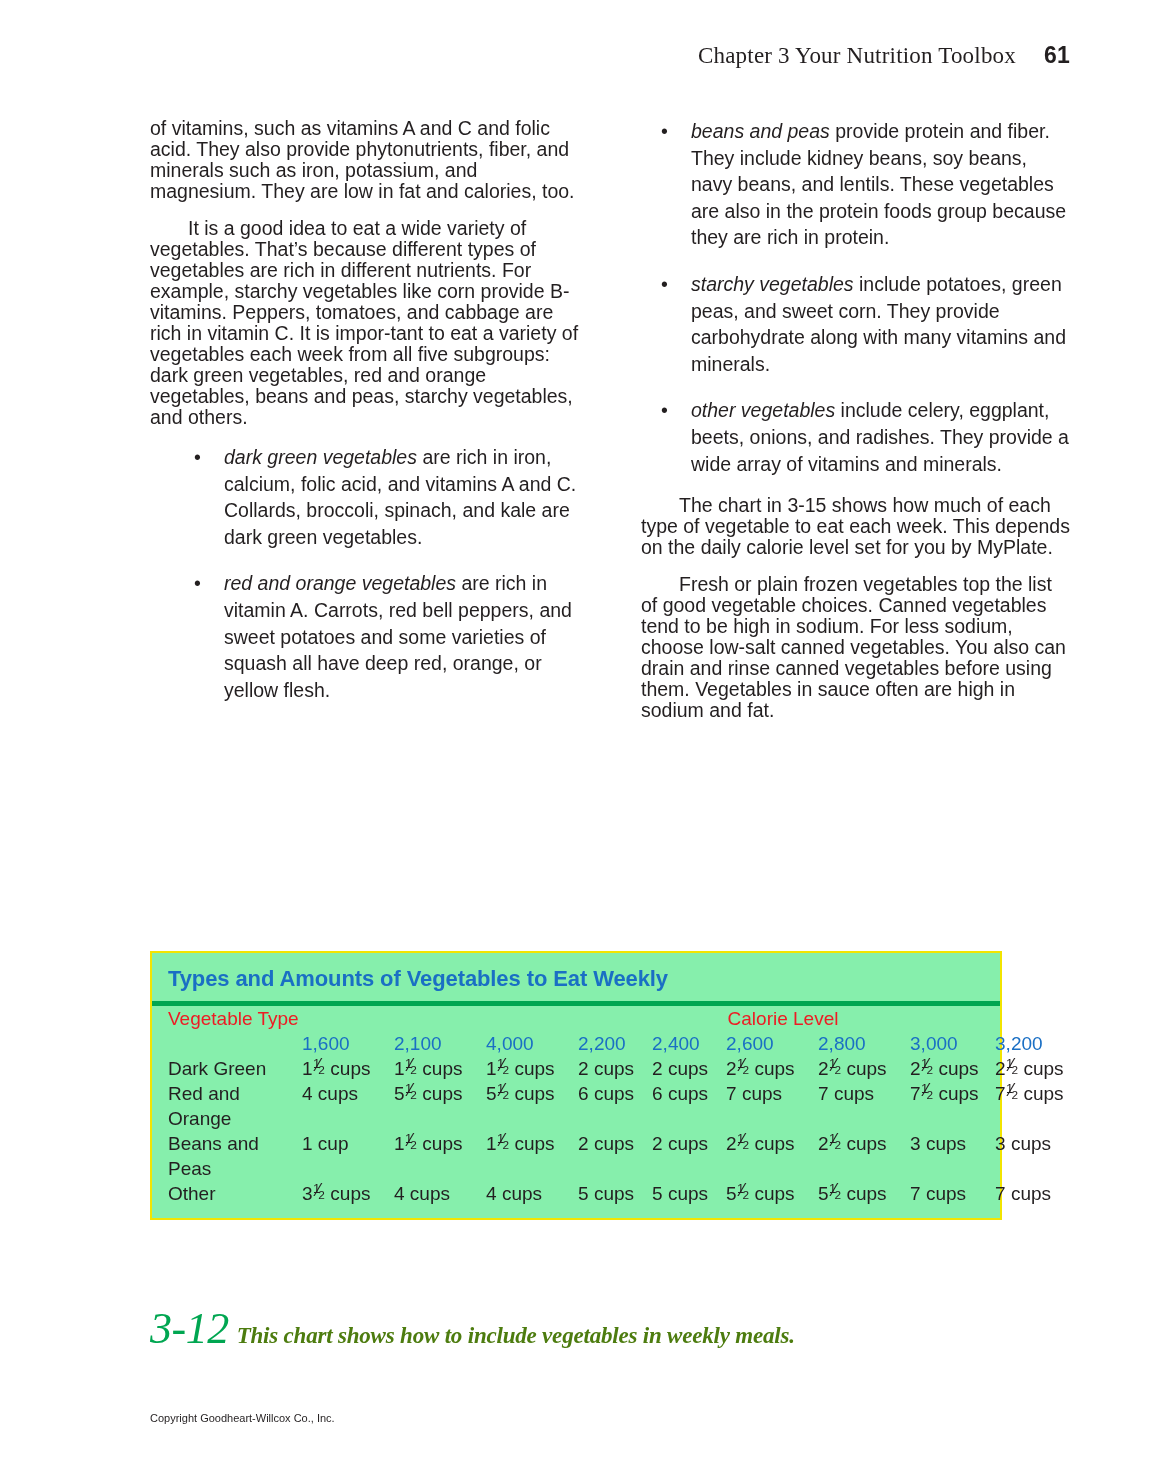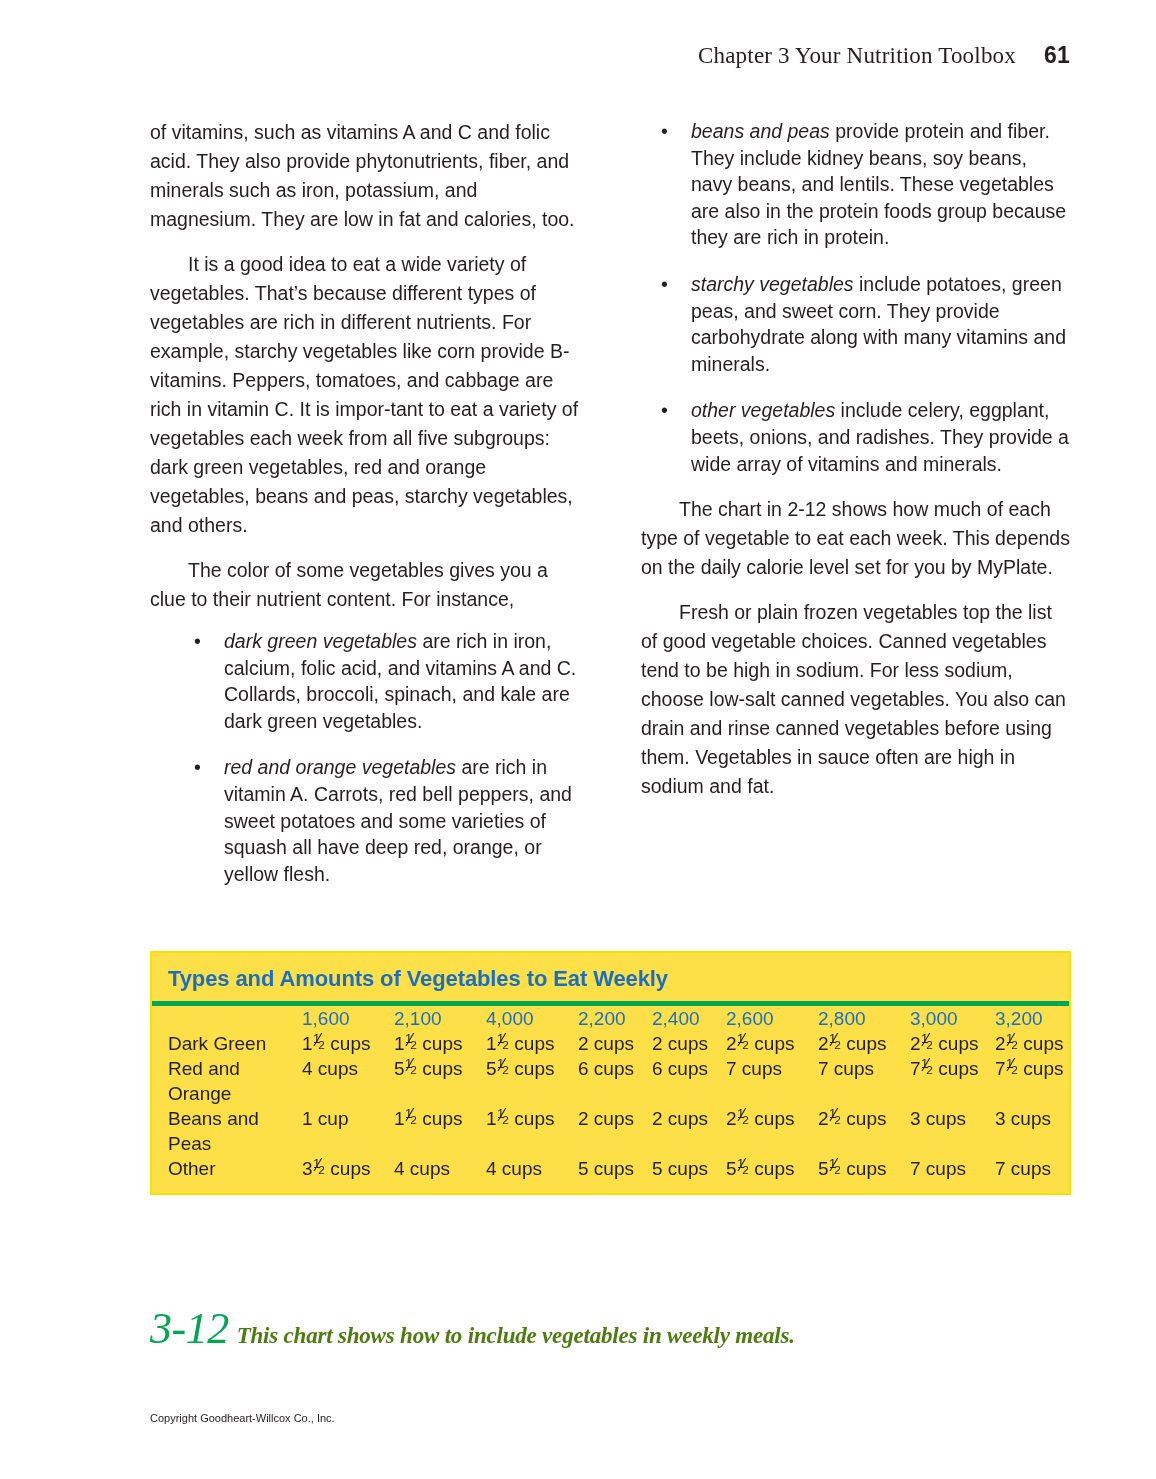--- a/index.html
+++ b/index.html
@@ -42,21 +42,21 @@
     left: 150px;
     width: 920px;
     display: flex;
     gap: 62px;
   }
   .col { width: 429px; }
 
   p.body {
     margin: 0 0 16px 0;
     font-size: 19.5px;
-    line-height: 29px;
+    line-height: 21px;
     color: #231f20;
     text-align: left;
   }
   p.body.indent { text-indent: 38px; }
   p.body.tight { margin-bottom: 0; }
 
   ul.bullets {
     list-style: none;
     margin: 14px 0 0 0;
     padding: 0;
@@ -82,22 +82,22 @@
 
   .col-right ul.bullets { margin-top: 0; }
   .col-right ul.bullets li { padding-left: 50px; }
   .col-right ul.bullets li .dot { left: 20px; }
 
   
   .chart-box {
     position: absolute;
     left: 150px;
     top: 951px;
-    width: 921px;
-    background: #fde047;
+    width: 852px;
+    background: #86efac;
     border: 2px solid #f2e400;
     box-sizing: border-box;
   }
   .chart-title {
     color: #1a6fc4;
     font-weight: bold;
     font-size: 22px;
     padding: 13px 0 9px 16px;
     letter-spacing: -0.1px;
   }
@@ -229,21 +229,20 @@
 
 <div class="running-head">
   <span class="chap">Chapter 3   Your Nutrition Toolbox</span><span class="pageno">61</span>
 </div>
 
 <div class="columns">
 
   <div class="col col-left">
     <p class="body">of vitamins, such as vitamins A and C and folic acid. They also provide phytonutrients, fiber, and minerals such as iron, potassium, and magnesium. They are low in fat and calories, too.</p>
     <p class="body indent">It is a good idea to eat a wide variety of vegetables. That’s because different types of vegetables are rich in different nutrients. For example, starchy vegetables like corn provide B-vitamins. Peppers, tomatoes, and cabbage are rich in vitamin C. It is impor-tant to eat a variety of vegetables each week from all five subgroups: dark green vegetables, red and orange vegetables, beans and peas, starchy vegetables, and others.</p>
-    <p class="body indent tight">The color of some vegetables gives you a clue to their nutrient content. For instance,</p>
 
     <ul class="bullets first">
       <li>
         <span class="dot">•</span><span class="term">dark green vegetables</span><span> are rich in iron, calcium, folic acid, and vitamins A and C. Collards, broccoli, spinach, and kale are dark green vegetables.</span>
       </li>
       <li>
         <span class="dot">•</span><span class="term">red and orange vegetables</span><span> are rich in vitamin A. Carrots, red bell peppers, and sweet potatoes and some varieties of squash all have deep red, orange, or yellow flesh.</span>
       </li>
     </ul>
   </div>
@@ -254,21 +253,21 @@
         <span class="dot">•</span><span class="term">beans and peas</span><span> provide protein and fiber. They include kidney beans, soy beans, navy beans, and lentils. These vegetables are also in the protein foods group because they are rich in protein.</span>
       </li>
       <li>
         <span class="dot">•</span><span class="term">starchy vegetables</span><span> include potatoes, green peas, and sweet corn. They provide carbohydrate along with many vitamins and minerals.</span>
       </li>
       <li>
         <span class="dot">•</span><span class="term">other vegetables</span><span> include celery, eggplant, beets, onions, and radishes. They provide a wide array of vitamins and minerals.</span>
       </li>
     </ul>
 
-    <p class="body indent" style="margin-top:18px;">The chart in 2-12 shows how much of each type of vegetable to eat each week. This depends on the daily calorie level set for you by MyPlate.</p>
+    <p class="body indent" style="margin-top:18px;">The chart in 3-15 shows how much of each type of vegetable to eat each week. This depends on the daily calorie level set for you by MyPlate.</p>
     <p class="body indent">Fresh or plain frozen vegetables top the list of good vegetable choices. Canned vegetables tend to be high in sodium. For less sodium, choose low-salt canned vegetables. You also can drain and rinse canned vegetables before using them. Vegetables in sauce often are high in sodium and fat.</p>
   </div>
 </div>
 
 <div class="chart-box">
   <div class="chart-title">Types and Amounts of Vegetables to Eat Weekly</div>
   <div class="chart-rule"></div>
   <div class="chart-inner">
     <table class="veg">
       <colgroup>
@@ -277,20 +276,24 @@
           <col class="c2">
           <col class="c3">
           <col class="c4">
         <col class="c5">
           <col class="c6">
           <col class="c7">
           <col class="c8">
           <col class="c9">
       </colgroup>
       <tbody>
+        <tr class="hdr-row">
+          <td class="hdr-label" colspan="3">Vegetable Type</td>
+          <td class="hdr-calorie" colspan="7">Calorie Level</td>
+        </tr>
         <tr class="cal-row">
           <td></td>
           <td>1,600</td>
           <td>2,100</td>
           <td>4,000</td>
           <td>2,200</td>
           <td>2,400</td>
           <td>2,600</td>
           <td>2,800</td>
           <td>3,000</td>

